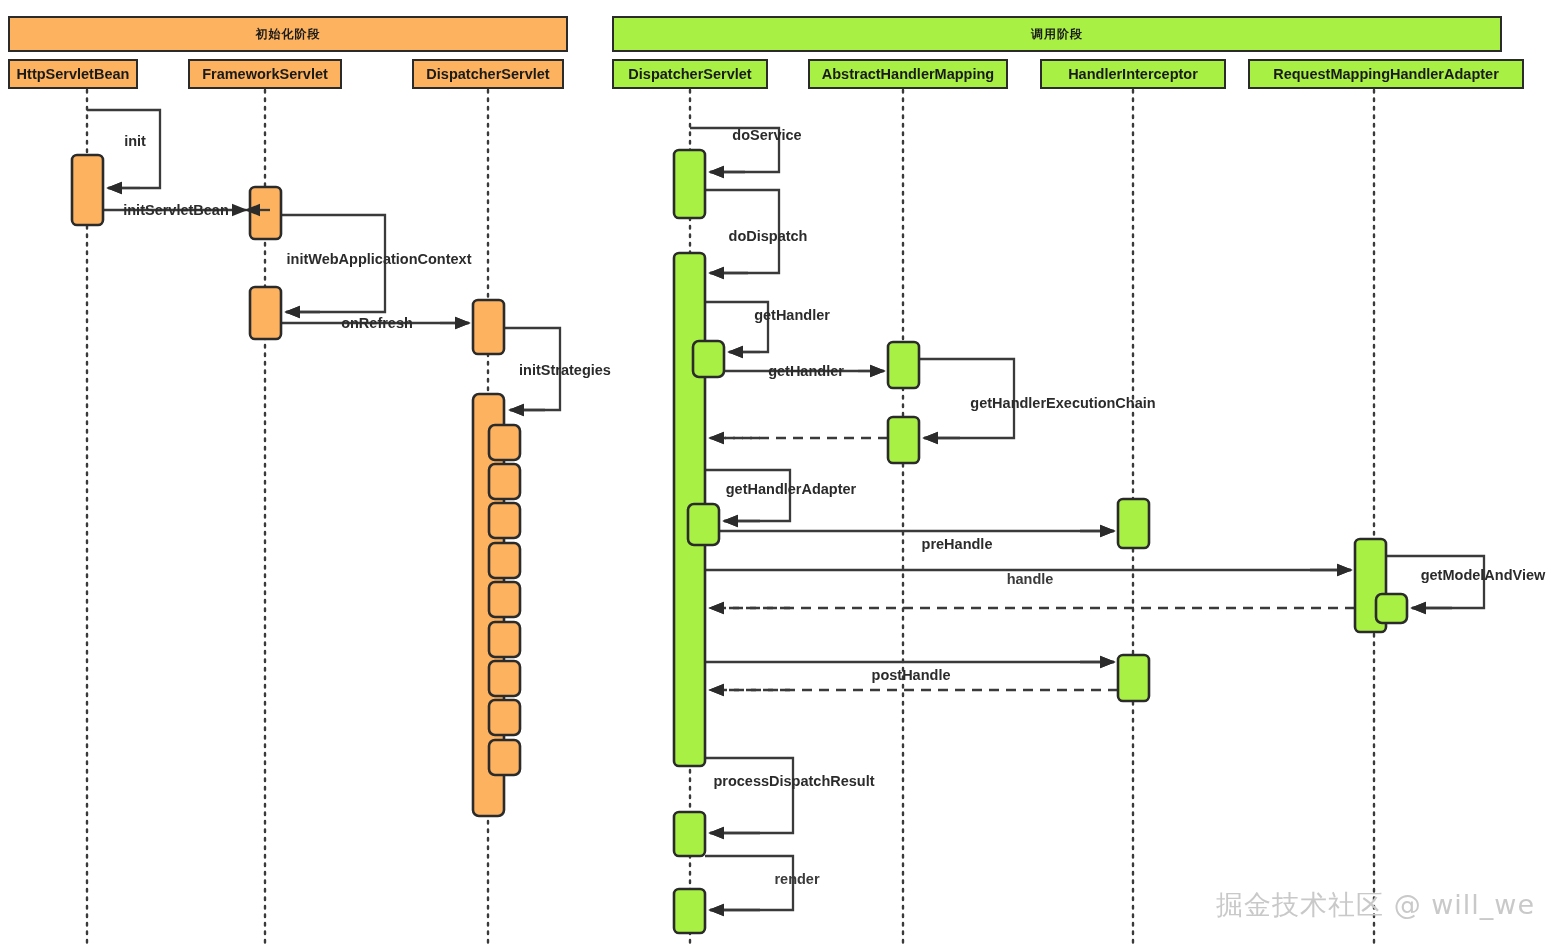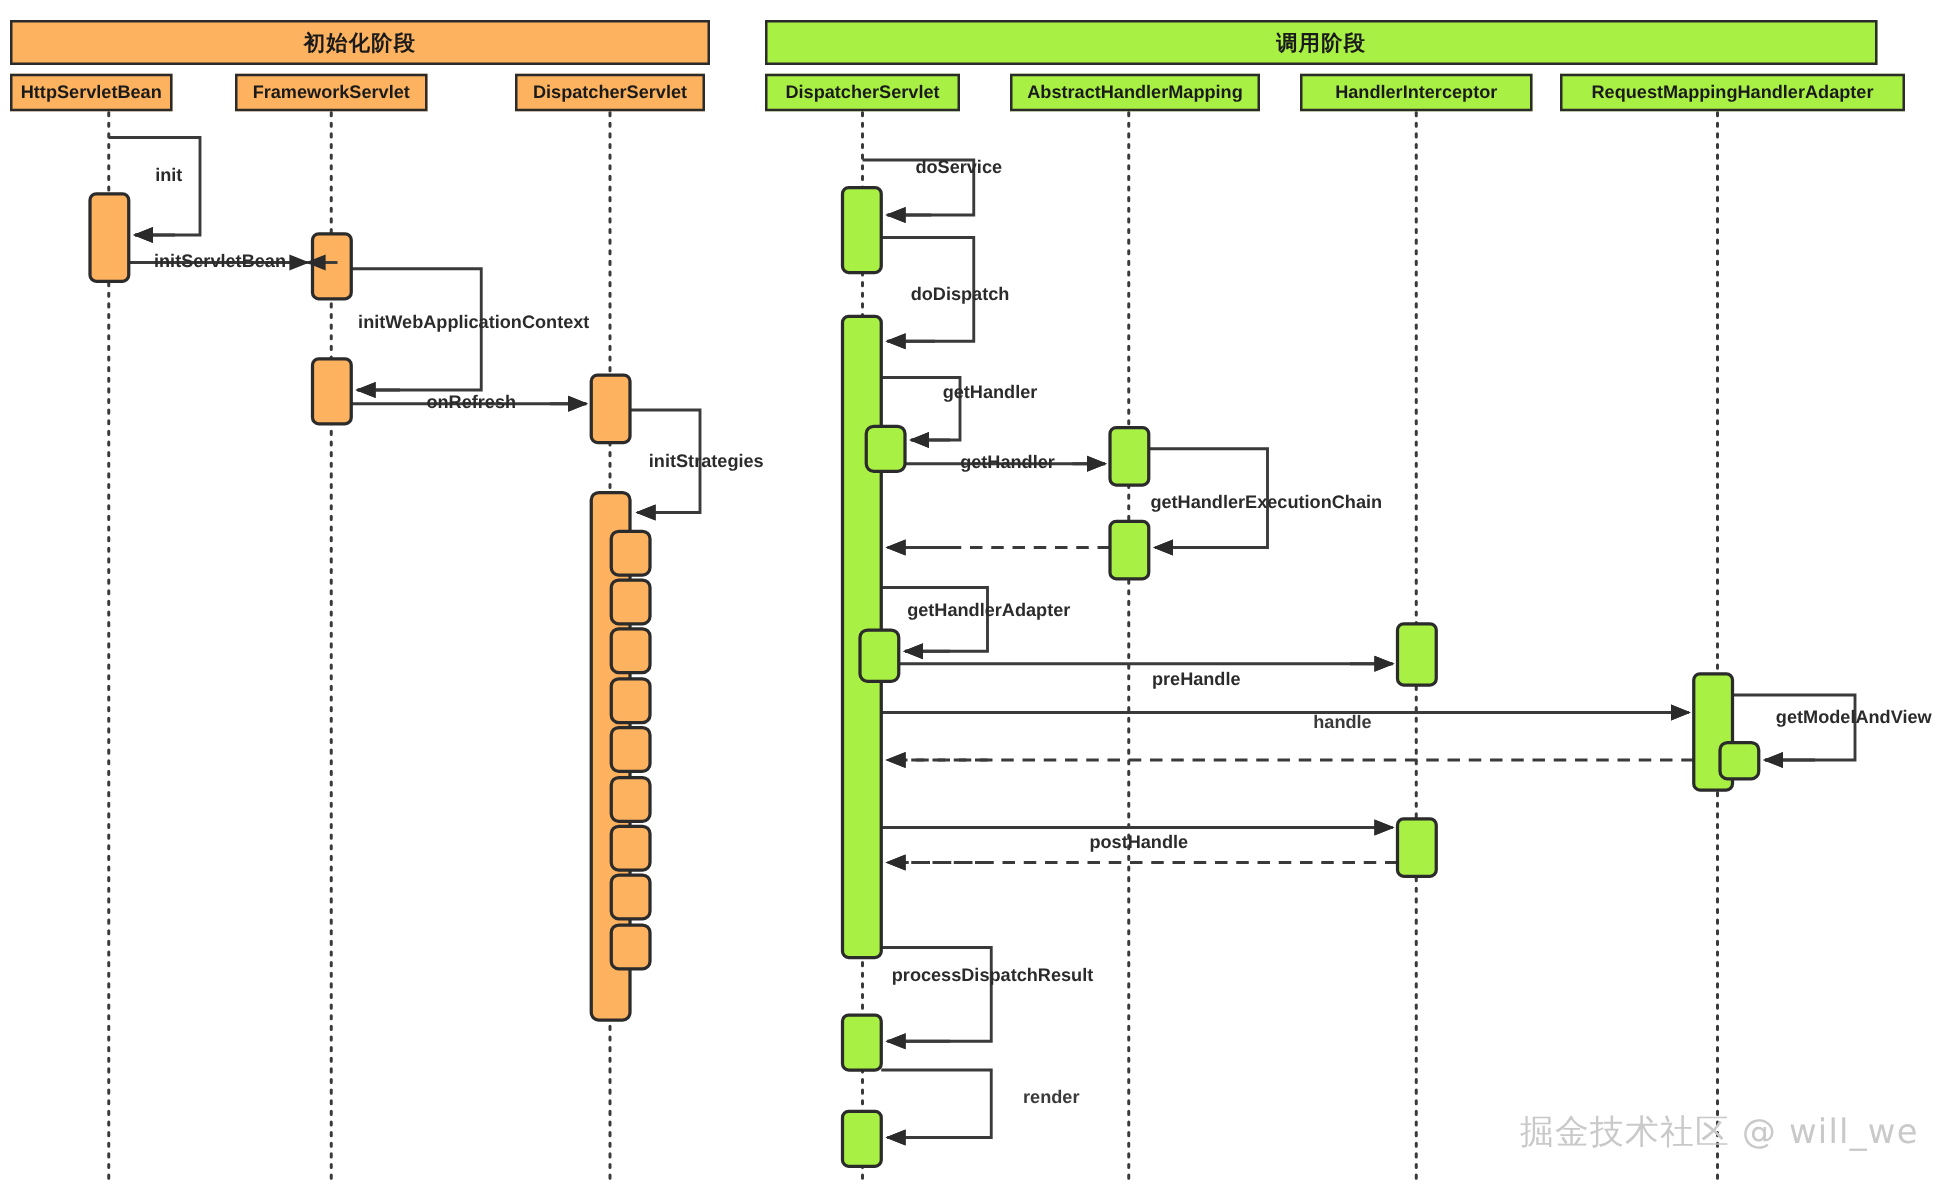--- a/index.html
+++ b/index.html
@@ -8,36 +8,36 @@
     font-family:"Liberation Sans","DejaVu Sans",sans-serif;
     width:1557px;height:947px;overflow:hidden;position:relative;
   }
   #canvas{position:absolute;left:0;top:0;width:1557px;height:947px;}
   svg{position:absolute;left:0;top:0;width:1557px;height:947px;}
 
   
   .phase-band{
     position:absolute;border:2px solid #2b2b2b;box-sizing:border-box;
     display:flex;align-items:center;justify-content:center;
-    font-size:17px;font-weight:700;color:#1a1a1a;letter-spacing:1px;
+    font-size:12px;font-weight:700;color:#1a1a1a;letter-spacing:1px;
   }
   .actor-box{
     position:absolute;border:2px solid #2b2b2b;box-sizing:border-box;
     display:flex;align-items:center;justify-content:center;
     font-size:14.5px;font-weight:700;color:#1a1a1a;white-space:nowrap;
   }
   .phase-init,.actor-init{background:#fcb25f;}
   .phase-call,.actor-call{background:#a9f045;}
 
   .msg-label{
     position:absolute;font-size:14.5px;font-weight:700;color:#2b2b2b;
     white-space:nowrap;transform:translate(-50%,-50%);
     background:transparent;line-height:1;
   }
-  .msg-label.light{font-weight:700;color:#3a3a3a;margin-left:44px;}
+  .msg-label.light{font-weight:700;color:#3a3a3a;}
 
   .watermark{
     position:absolute;right:22px;bottom:24px;
     font-size:27px;color:#c9c9c9;white-space:nowrap;
     font-family:"DejaVu Sans",sans-serif;letter-spacing:1px;
   }
 </style>
 </head>
 <body>
 
@@ -178,21 +178,21 @@
 
   <div class="msg-label" style="left:135px;top:141px;">init</div>
   <div class="msg-label" style="left:176px;top:210px;">initServletBean</div>
   <div class="msg-label" style="left:379px;top:259px;text-align:right;">initWebApplicationContext</div>
   <div class="msg-label" style="left:377px;top:323px;">onRefresh</div>
   <div class="msg-label" style="left:553px;top:370px;margin-left:12px;">initStrategies</div>
   <div class="msg-label" style="left:767px;top:135px;">doService</div>
   <div class="msg-label" style="left:768px;top:236px;">doDispatch</div>
   <div class="msg-label" style="left:792px;top:315px;">getHandler</div>
   <div class="msg-label" style="left:806px;top:371px;">getHandler</div>
-  <div class="msg-label" style="left:1013px;top:403px;">getHandlerExecutionChain</div>
+  <div class="msg-label" style="left:1063px;top:403px;">getHandlerExecutionChain</div>
   <div class="msg-label" style="left:791px;top:489px;">getHandlerAdapter</div>
   <div class="msg-label" style="left:918px;top:544px;margin-left:39px;">preHandle</div>
   <div class="msg-label light" style="left:1030px;top:579px;">handle</div>
   <div class="msg-label" style="left:1483px;top:575px;">getModelAndView</div>
   <div class="msg-label" style="left:911px;top:675px;">postHandle</div>
   <div class="msg-label" style="left:794px;top:781px;">processDispatchResult</div>
   <div class="msg-label light" style="left:797px;top:879px;">render</div>
 
   <div class="watermark">掘金技术社区 @ will_we</div>
 

